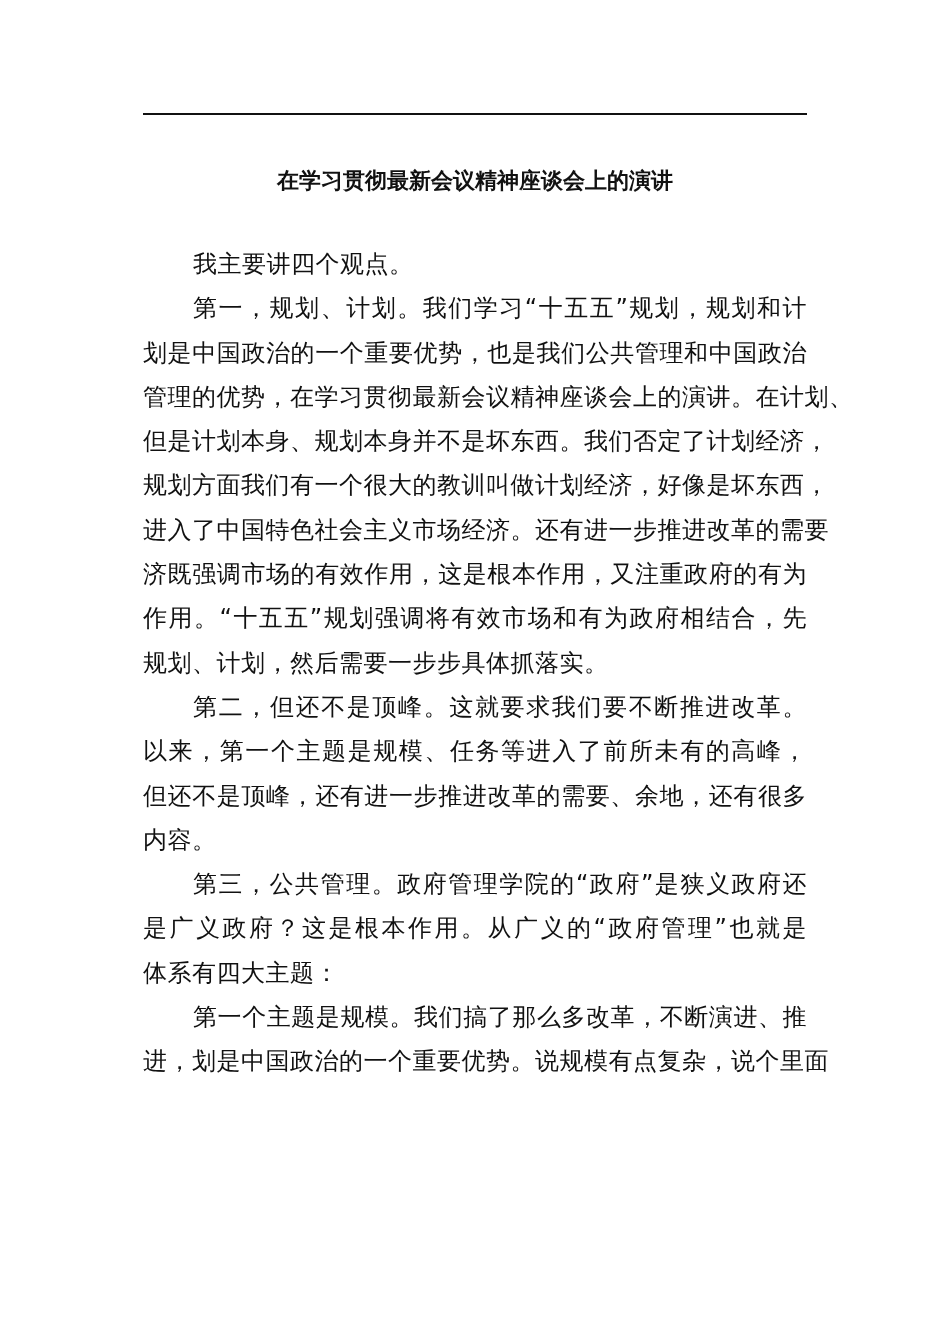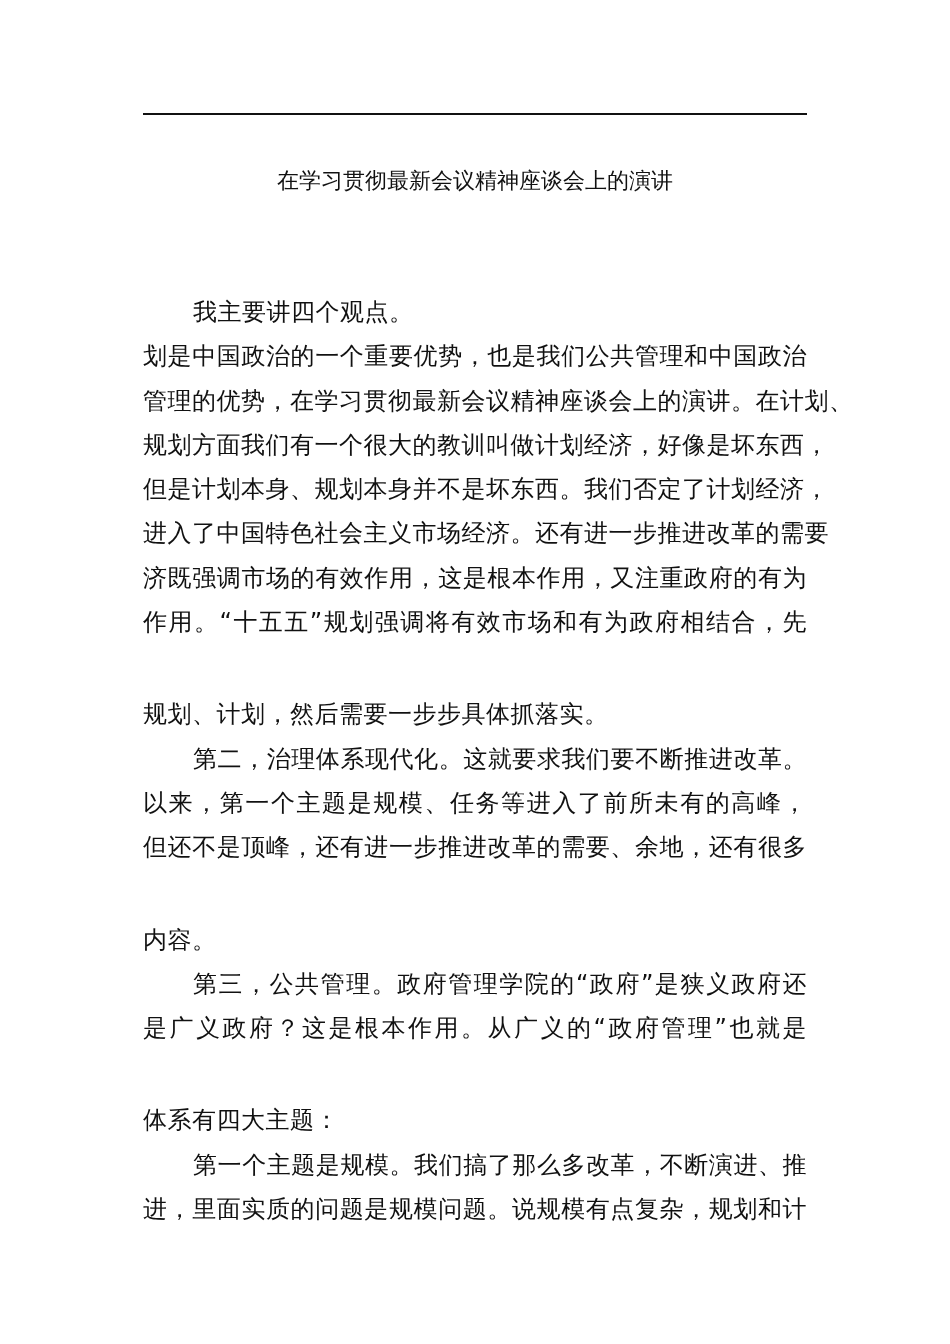--- a/index.html
+++ b/index.html
@@ -34,72 +34,73 @@
     .doc-title {
       position: absolute;
       left: 143px;
       top: 166px;
       width: 664px;
       text-align: center;
       font-size: 22px;
       line-height: 30px;
       letter-spacing: 0px;
       white-space: nowrap;
+      font-weight: bold;
     }
     .body-text {
       position: absolute;
       left: 143px;
       top: 246px;
       width: 664px;
     }
     .line {
       display: block;
       height: 44.3px;
       font-size: 24px;
       line-height: 36px;
       white-space: nowrap;
       text-align: justify;
       text-align-last: justify;
       letter-spacing: 0.5px;
     }
     .line.last {
       text-align: center;
       text-align-last: left;
-      margin-top: 48px;
     }
     .line.indent {
       padding-left: 50px;
     }
   </style>
 </head>
 <body>
 
 <div class="page">
   <div class="header-rule"></div>
 
   <div class="doc-title">在学习贯彻最新会议精神座谈会上的演讲</div>
 
   <div class="body-text">
 
     <span class="line indent last">我主要讲四个观点。</span>
 
+    <span class="line indent">第一，规划、计划。我们学习“十五五”规划，规划和计</span>
     <span class="line">划是中国政治的一个重要优势，也是我们公共管理和中国政治</span>
     <span class="line">管理的优势，在学习贯彻最新会议精神座谈会上的演讲。在计划、</span>
+    <span class="line">但是计划本身、规划本身并不是坏东西。我们否定了计划经济，</span>
     <span class="line">规划方面我们有一个很大的教训叫做计划经济，好像是坏东西，</span>
-    <span class="line">但是计划本身、规划本身并不是坏东西。我们否定了计划经济，</span>
     <span class="line">进入了中国特色社会主义市场经济。还有进一步推进改革的需要</span>
     <span class="line">济既强调市场的有效作用，这是根本作用，又注重政府的有为</span>
     <span class="line">作用。“十五五”规划强调将有效市场和有为政府相结合，先</span>
     <span class="line last">规划、计划，然后需要一步步具体抓落实。</span>
 
-    <span class="line indent">第二，治理体系现代化。这就要求我们要不断推进改革。</span>
+    <span class="line indent">第二，但还不是顶峰。这就要求我们要不断推进改革。</span>
     <span class="line">以来，第一个主题是规模、任务等进入了前所未有的高峰，</span>
     <span class="line">但还不是顶峰，还有进一步推进改革的需要、余地，还有很多</span>
     <span class="line last">内容。</span>
 
     <span class="line indent">第三，公共管理。政府管理学院的“政府”是狭义政府还</span>
     <span class="line">是广义政府？这是根本作用。从广义的“政府管理”也就是</span>
     <span class="line last">体系有四大主题：</span>
 
     <span class="line indent">第一个主题是规模。我们搞了那么多改革，不断演进、推</span>
-    <span class="line">进，里面实质的问题是规模问题。说规模有点复杂，规划和计</span>
+    <span class="line">进，划是中国政治的一个重要优势。说规模有点复杂，说个里面</span>
   </div>
 </div>
 
 </body></html>

